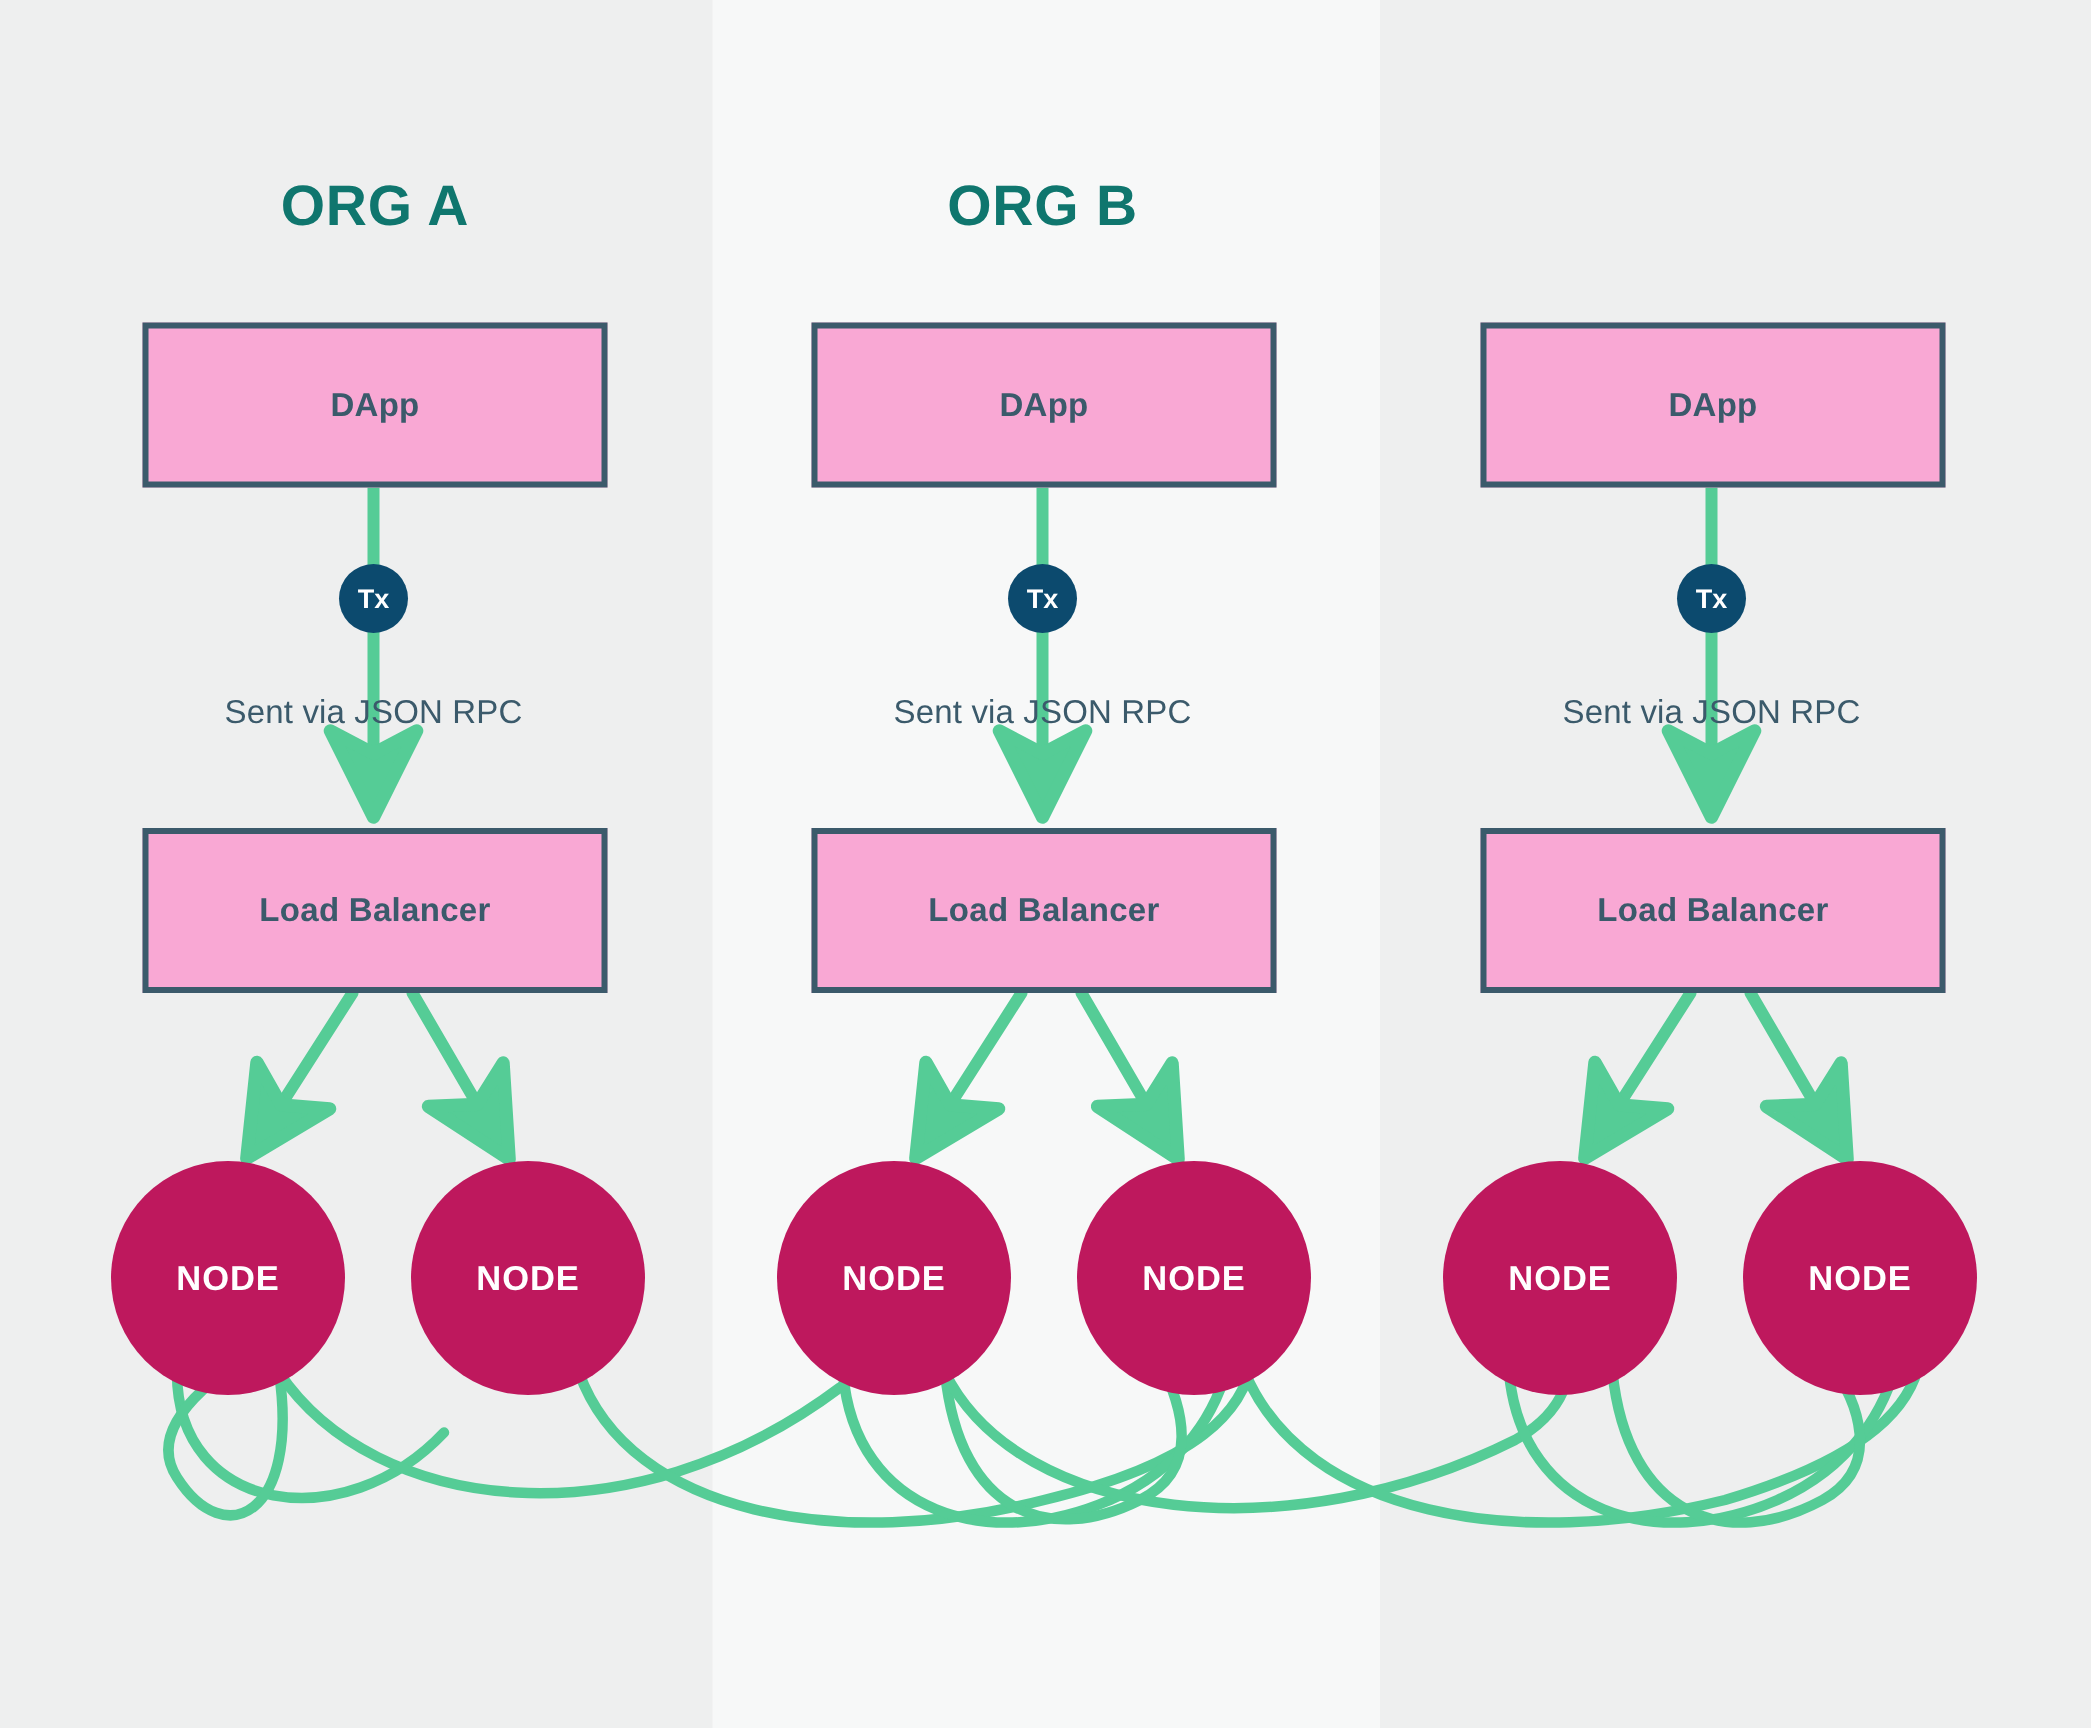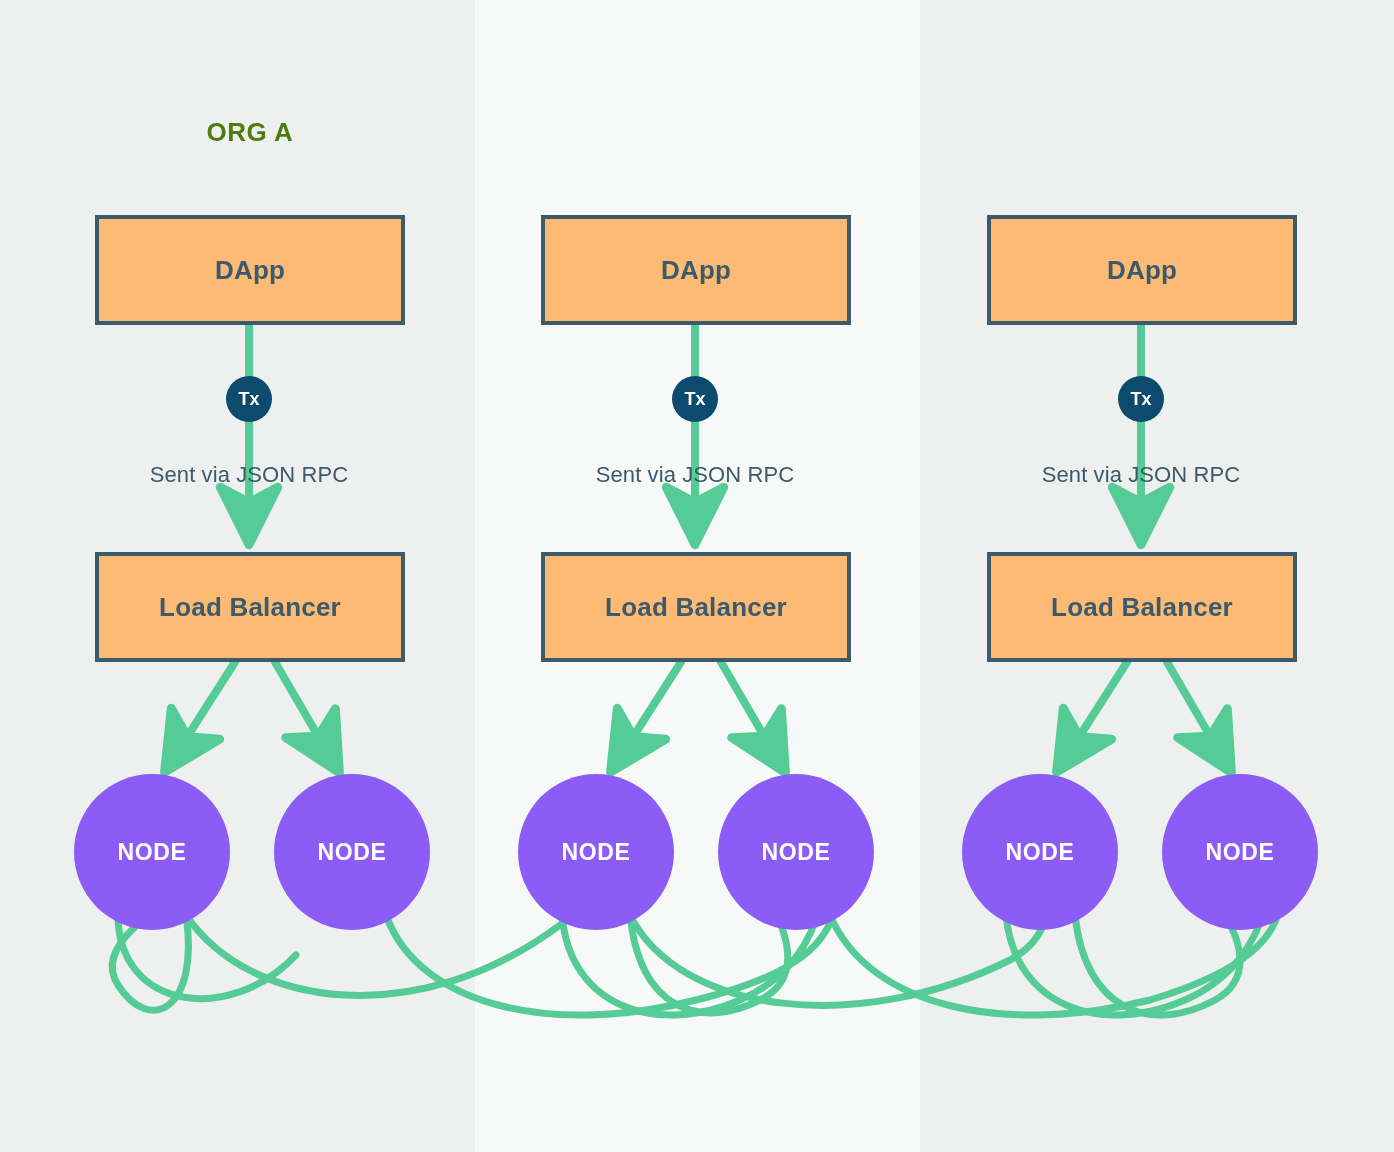--- a/index.html
+++ b/index.html
@@ -31,38 +31,38 @@
     left: 0; top: 0;
     width: 1394px;
     height: 1152px;
     pointer-events: none;
   }
 
   .org-title {
     position: absolute;
     width: 320px;
     text-align: center;
-    font-size: 26px;
+    font-size: 38px;
     font-weight: bold;
     letter-spacing: 0.5px;
-    color: #4d7c0f;
+    color: #0f766e;
     top: 117px;
   }
 
   .boxnode {
     position: absolute;
     width: 310px;
     height: 110px;
     box-sizing: border-box;
-    background: #fdba74;
+    background: #f9a8d4;
     border: 4px solid #3b5a6b;
     display: flex;
     align-items: center;
     justify-content: center;
-    font-size: 26px;
+    font-size: 22px;
     font-weight: bold;
     color: #3b5a6b;
     letter-spacing: 0.2px;
   }
 
   .tx-badge {
     position: absolute;
     width: 46px;
     height: 46px;
     border-radius: 50%;
@@ -83,21 +83,21 @@
     color: #3b5a6b;
     letter-spacing: 0.1px;
     margin-top: 20px;
   }
 
   .circle-node {
     position: absolute;
     width: 156px;
     height: 156px;
     border-radius: 50%;
-    background: #8b5cf6;
+    background: #be185d;
     color: #ffffff;
     display: flex;
     align-items: center;
     justify-content: center;
     font-size: 23px;
     font-weight: bold;
     letter-spacing: 0.6px;
   }
 </style>
 </head>
@@ -152,20 +152,21 @@
   </svg>
 
   <div class="org-title" style="left:90px;">ORG A</div>
   <div class="boxnode" style="left:95px; top:215px;">DApp</div>
   <div class="tx-badge" style="left:226px; top:376px;">Tx</div>
   <div class="rpc-label" style="left:69px; top:442px;">Sent via JSON RPC</div>
   <div class="boxnode" style="left:95px; top:552px;">Load Balancer</div>
   <div class="circle-node" style="left:74px; top:774px;">NODE</div>
   <div class="circle-node" style="left:274px; top:774px;">NODE</div>
 
+  <div class="org-title" style="left:535px;">ORG B</div>
   <div class="boxnode" style="left:541px; top:215px;">DApp</div>
   <div class="tx-badge" style="left:672px; top:376px;">Tx</div>
   <div class="rpc-label" style="left:515px; top:442px;">Sent via JSON RPC</div>
   <div class="boxnode" style="left:541px; top:552px;">Load Balancer</div>
   <div class="circle-node" style="left:518px; top:774px;">NODE</div>
   <div class="circle-node" style="left:718px; top:774px;">NODE</div>
 
   <div class="boxnode" style="left:987px; top:215px;">DApp</div>
   <div class="tx-badge" style="left:1118px; top:376px;">Tx</div>
   <div class="rpc-label" style="left:961px; top:442px;">Sent via JSON RPC</div>

